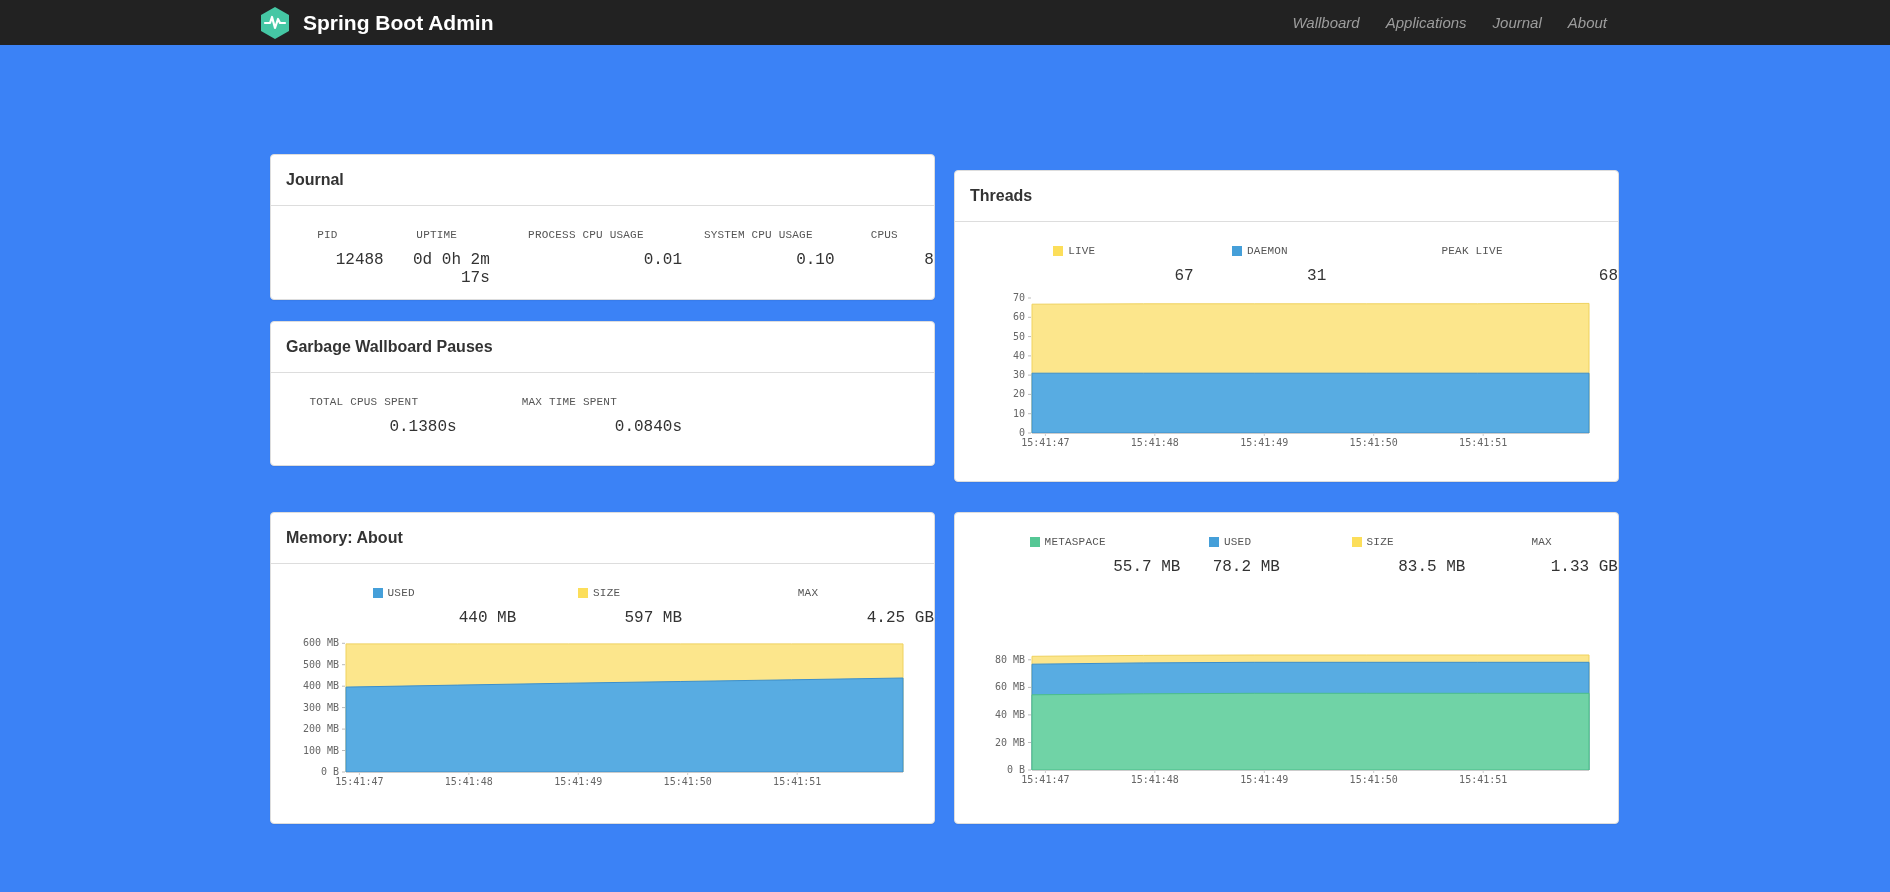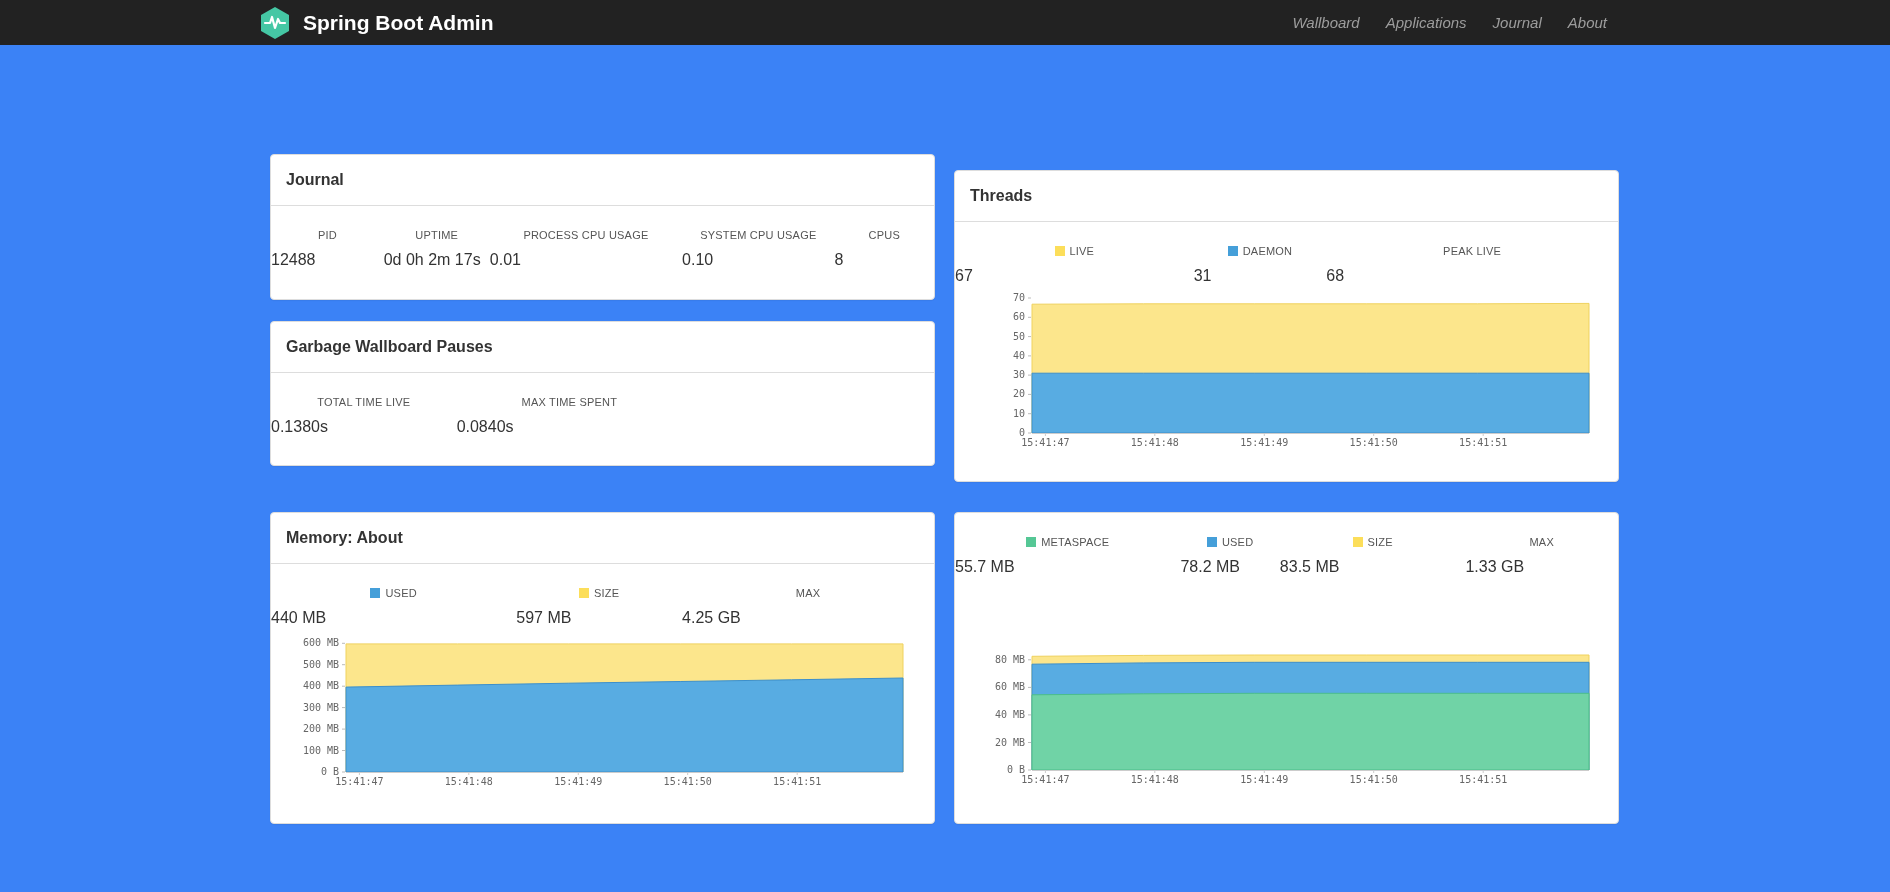--- a/index.html
+++ b/index.html
@@ -25,21 +25,21 @@
   #panel-threads { left:954px; top:154px; width:663px; height:310px;margin-top:16px; }
   #panel-heap    { left:270px; top:512px; width:663px; height:310px; }
   #panel-nonheap { left:954px; top:512px; width:663px; height:310px; }
 
   .app-row { height:29px; display:flex; align-items:center; justify-content:space-between;
              padding:0 38px 0 50px; border-bottom:1px solid #ddd; }
   .app-name { font-size:15px; font-weight:600; color:#333; cursor:pointer; }
   .app-status { font-size:15px; font-weight:bold; letter-spacing:0.5px; }
 
   .metrics { display:flex; padding-top:23px; }
-  .metric { text-align:left; }
+  .metric { text-align:right;font-family:Liberation Mono, monospace; }
   .m-label { font-size:11px; color:#555; margin-bottom:10px; letter-spacing:0.2px;
              display:flex; align-items:center; justify-content:center; }
   .m-value { font-size:16px; color:#333; }
   .swatch { display:inline-block; width:10px; height:10px; margin-right:5px; }
 
   .process-metrics .metric:nth-child(1){width:17%}
   .process-metrics .metric:nth-child(2){width:16%}
   .process-metrics .metric:nth-child(3){width:29%}
   .process-metrics .metric:nth-child(4){width:23%}
   .process-metrics .metric:nth-child(5){width:15%}
@@ -115,21 +115,21 @@
       </div>
     </div>
   </div>
 
   <div class="panel" id="panel-gc">
     <div class="panel-heading">
       <span class="panel-title">Garbage Wallboard Pauses</span>
     </div>
     <div class="metrics gc-metrics">
       <div class="metric">
-        <div class="m-label">TOTAL TIME LIVE</div>
+        <div class="m-label">TOTAL CPUS SPENT</div>
         <div class="m-value">0.1380s</div>
       </div>
       <div class="metric">
         <div class="m-label">MAX TIME SPENT</div>
         <div class="m-value">0.0840s</div>
       </div>
     </div>
   </div>
 
   <div class="panel" id="panel-threads">

